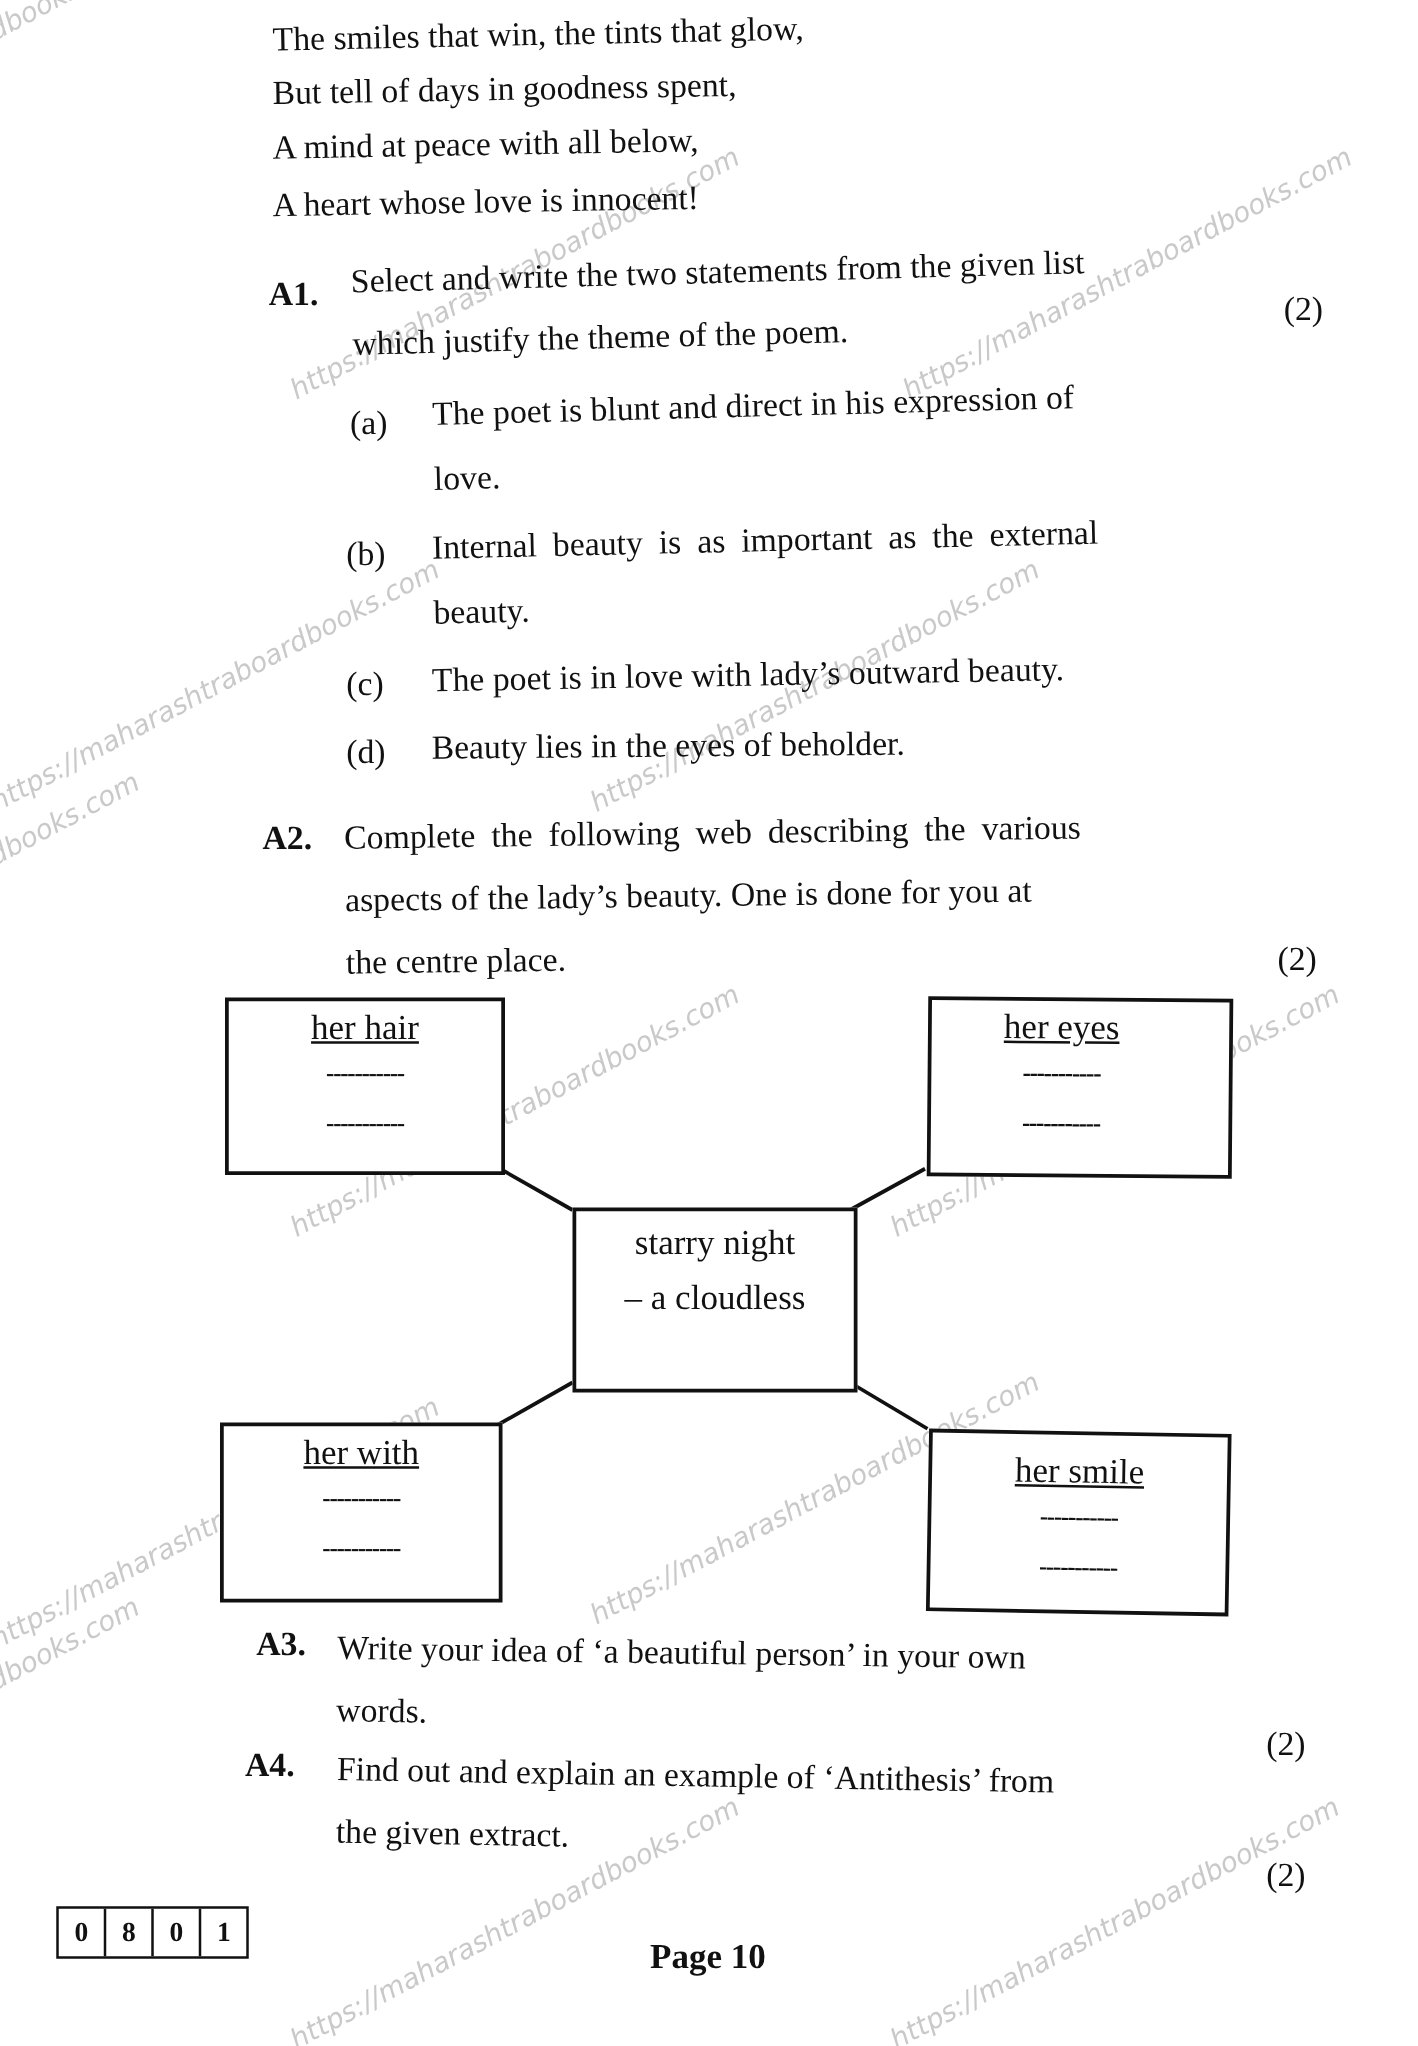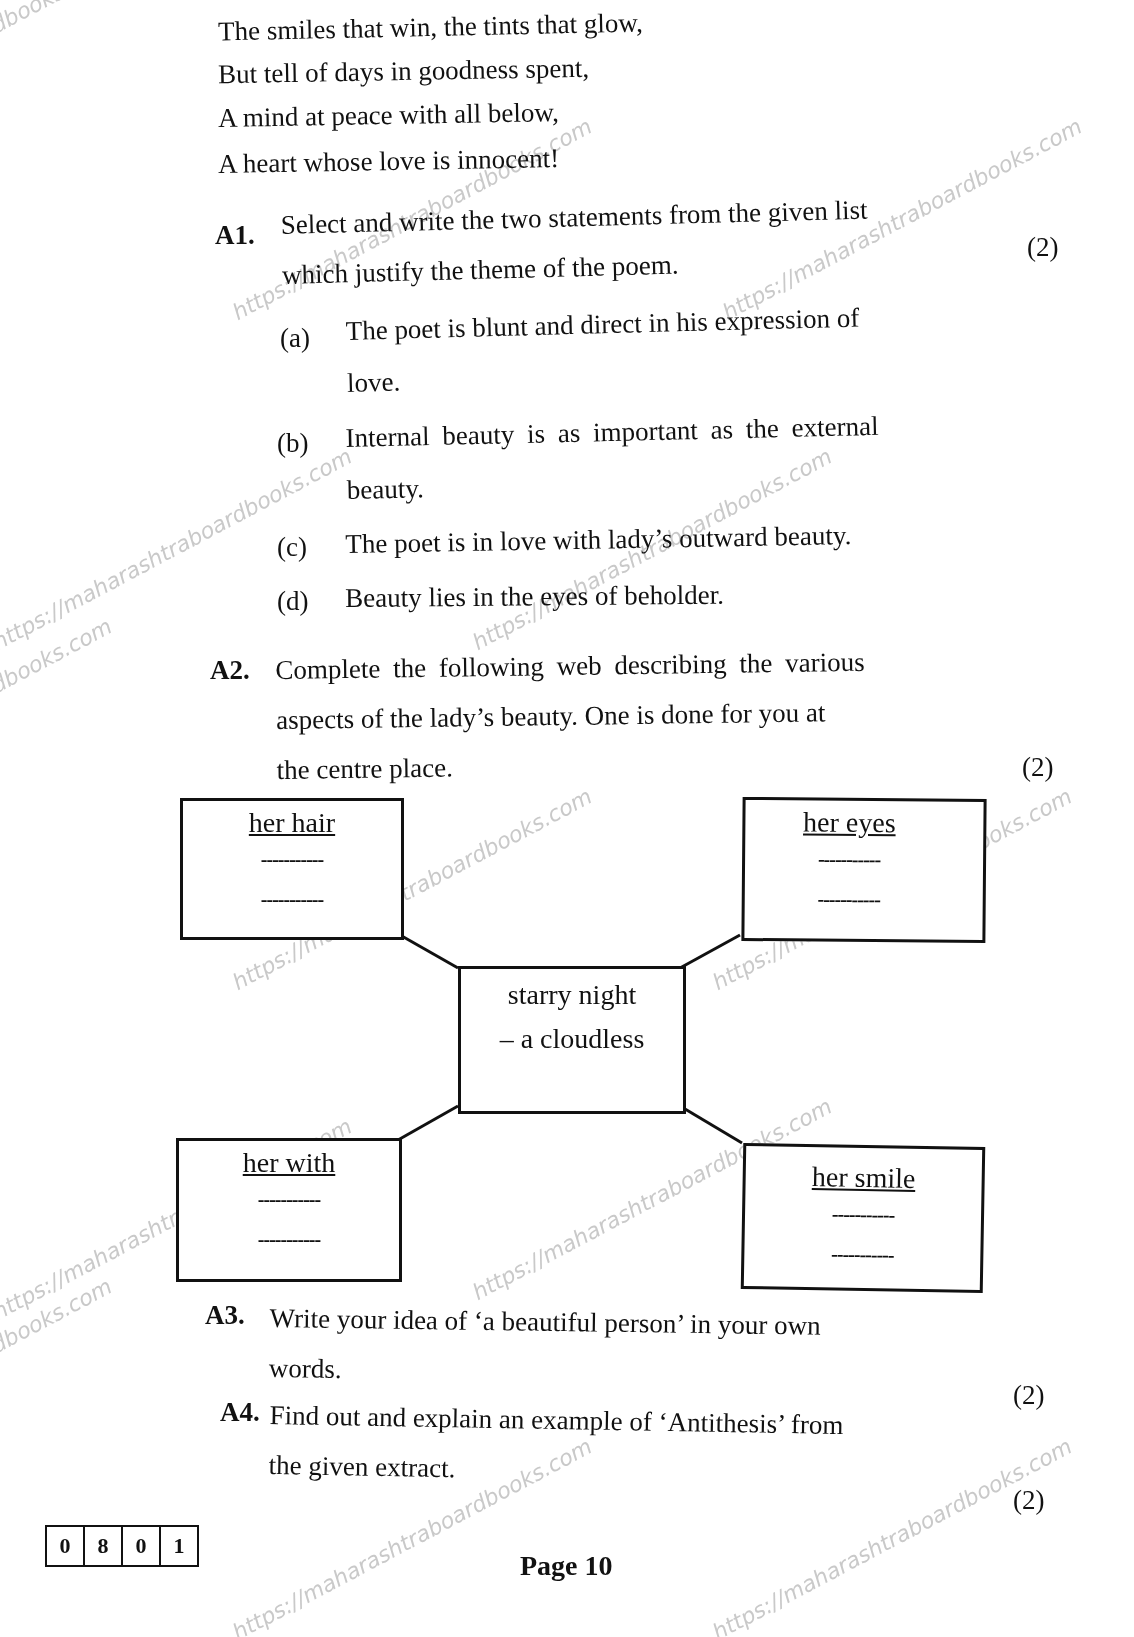--- a/index.html
+++ b/index.html
@@ -133,21 +133,21 @@
 <div>
   <div class="abs q-label" style="left:205px; top:1300px;">A3.</div>
   <div class="abs q-text" style="left:270px; top:1293px; transform:rotate(0.8deg); transform-origin:left top;">
     <div>Write your idea of ‘a beautiful person’ in your own</div>
     <div>words.</div>
   </div>
   <div class="abs marks" style="left:1013px; top:1380px;">(2)</div>
 </div>
 
 <div>
-  <div class="abs q-label" style="left:220px; top:1397px;">A4.</div>
+  <div class="abs q-label" style="left:196px; top:1397px;">A4.</div>
   <div class="abs q-text" style="left:270px; top:1390px; transform:rotate(1deg); transform-origin:left top;">
     <div>Find out and explain an example of ‘Antithesis’ from</div>
     <div>the given extract.</div>
   </div>
   <div class="abs marks" style="left:1013px; top:1485px;">(2)</div>
 </div>
 
 <div class="code-box">
   <div class="code-cell">0</div>
   <div class="code-cell">8</div>

